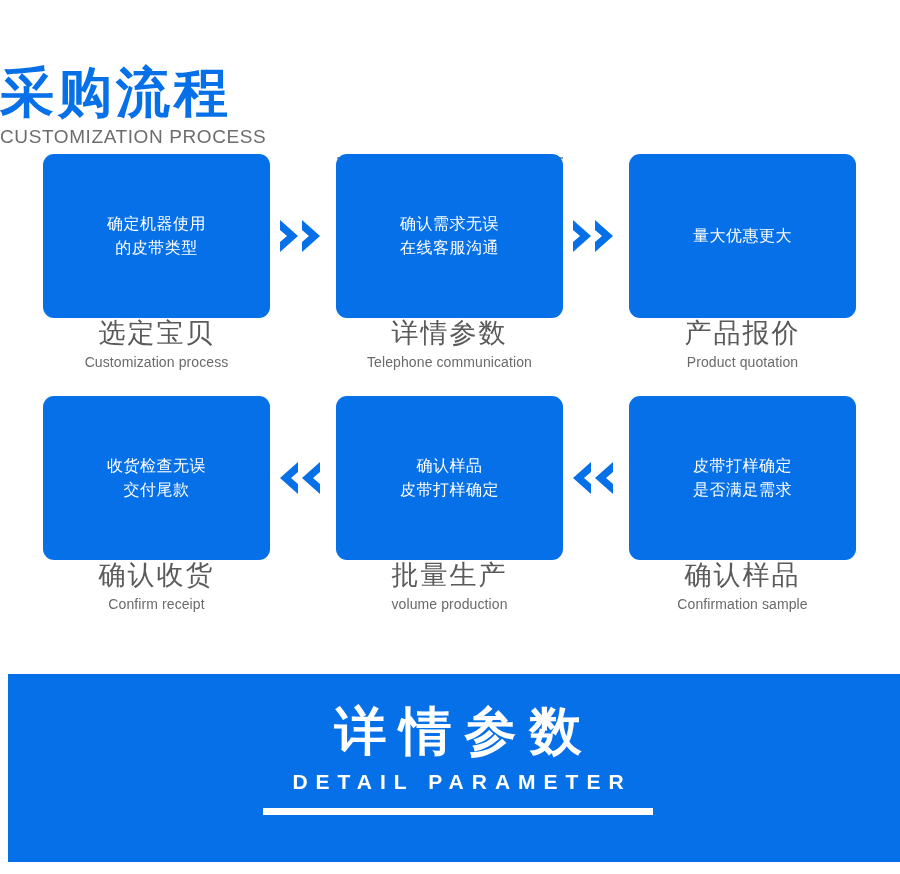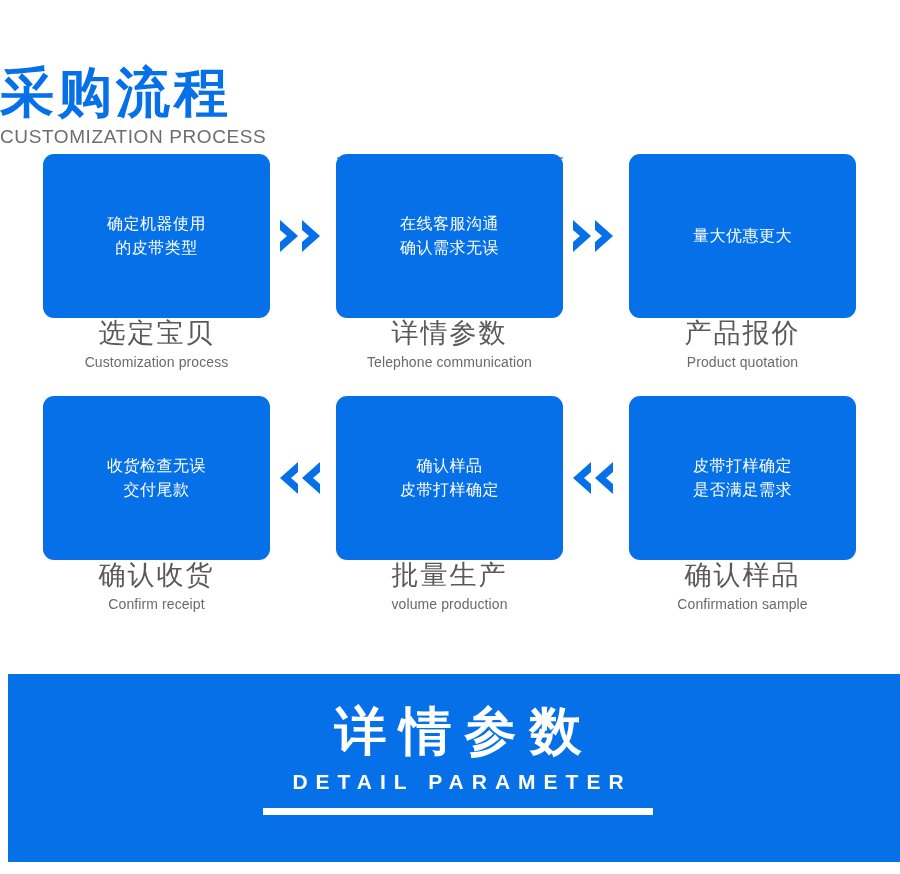--- a/index.html
+++ b/index.html
@@ -188,22 +188,22 @@
 
       <div class="arrow">
         <svg width="50" height="38" viewBox="0 0 50 38" aria-hidden="true">
           <path d="M2 3 L20 19 L2 35 L2 25 L9 19 L2 13 Z" fill="#0670E8"></path>
           <path d="M24 3 L42 19 L24 35 L24 25 L31 19 L24 13 Z" fill="#0670E8"></path>
         </svg>
       </div>
 
       <div class="cell">
         <div class="box">
+          <div class="box-line">确认需求无误</div>
           <div class="box-line">在线客服沟通</div>
-          <div class="box-line">确认需求无误</div>
         </div>
         <div class="cap-cn">详情参数</div>
         <div class="cap-en">Telephone communication</div>
       </div>
 
       <div class="arrow">
         <svg width="50" height="38" viewBox="0 0 50 38" aria-hidden="true">
           <path d="M2 3 L20 19 L2 35 L2 25 L9 19 L2 13 Z" fill="#0670E8"></path>
           <path d="M24 3 L42 19 L24 35 L24 25 L31 19 L24 13 Z" fill="#0670E8"></path>
         </svg>

